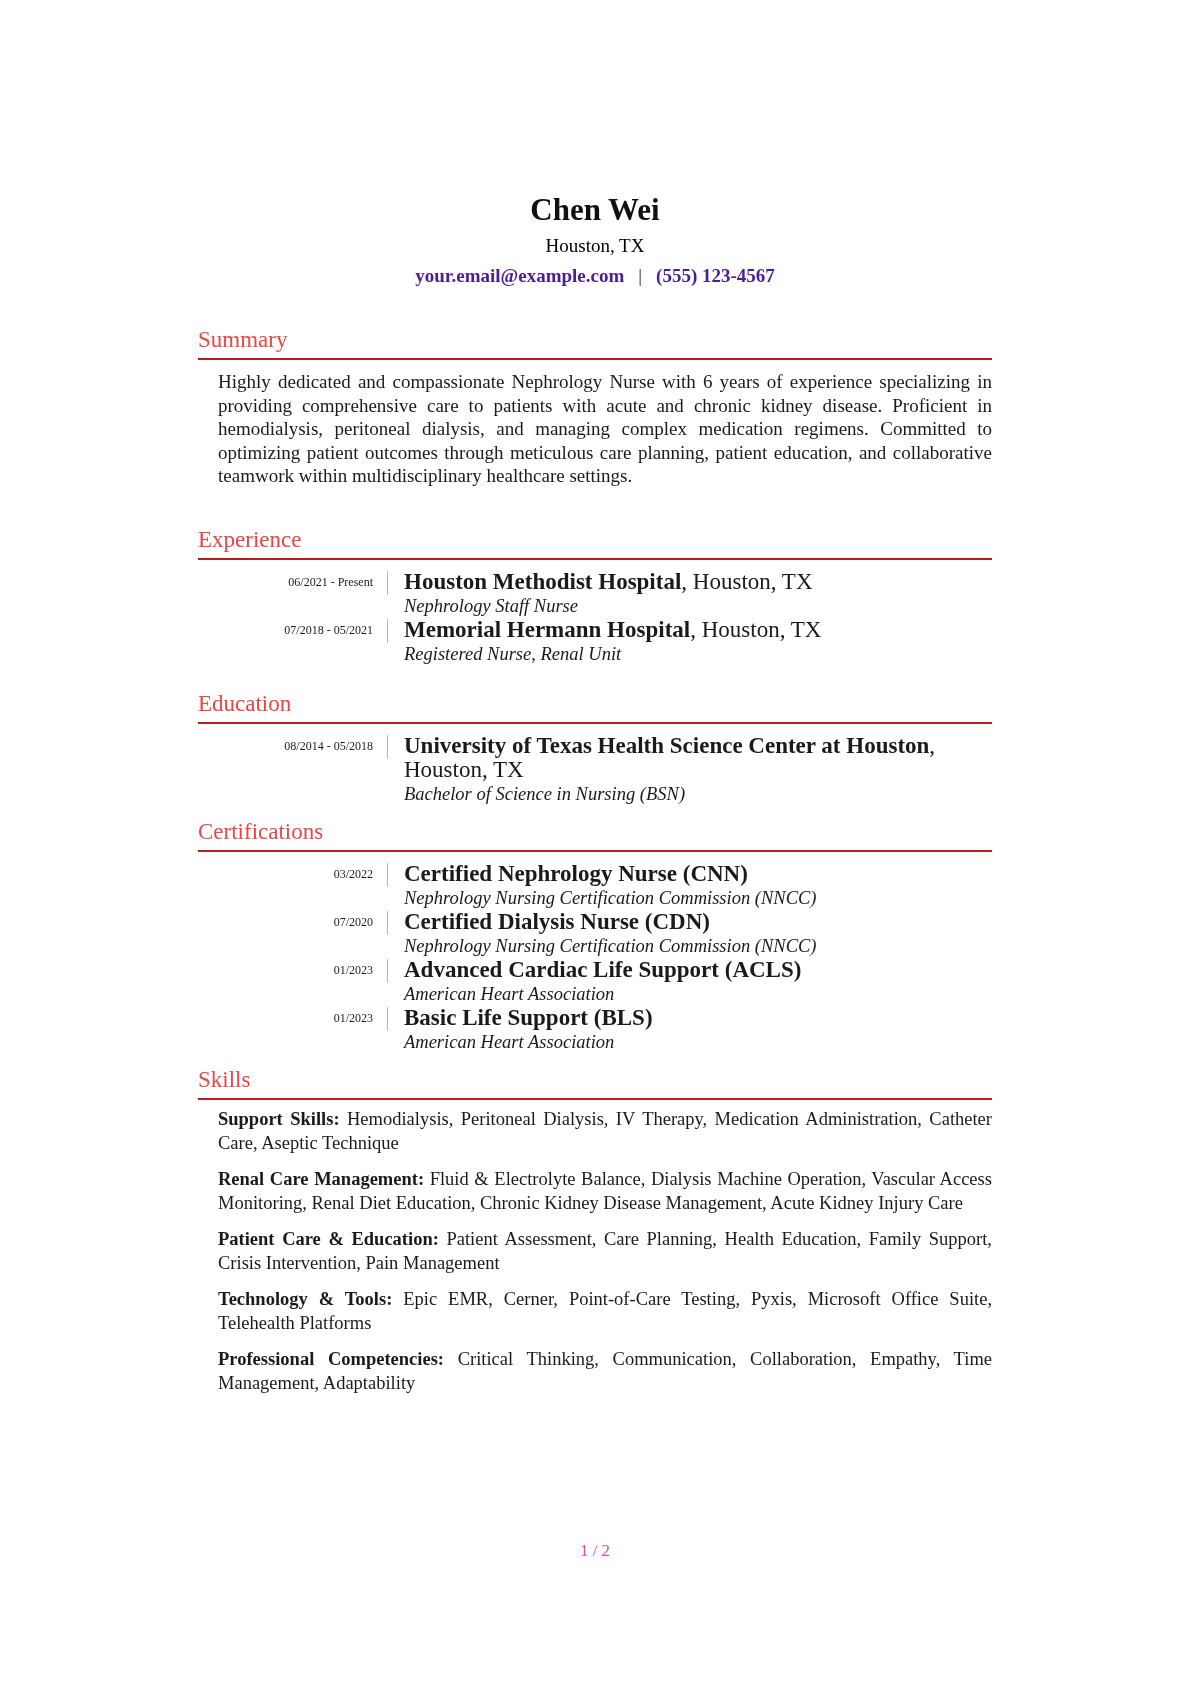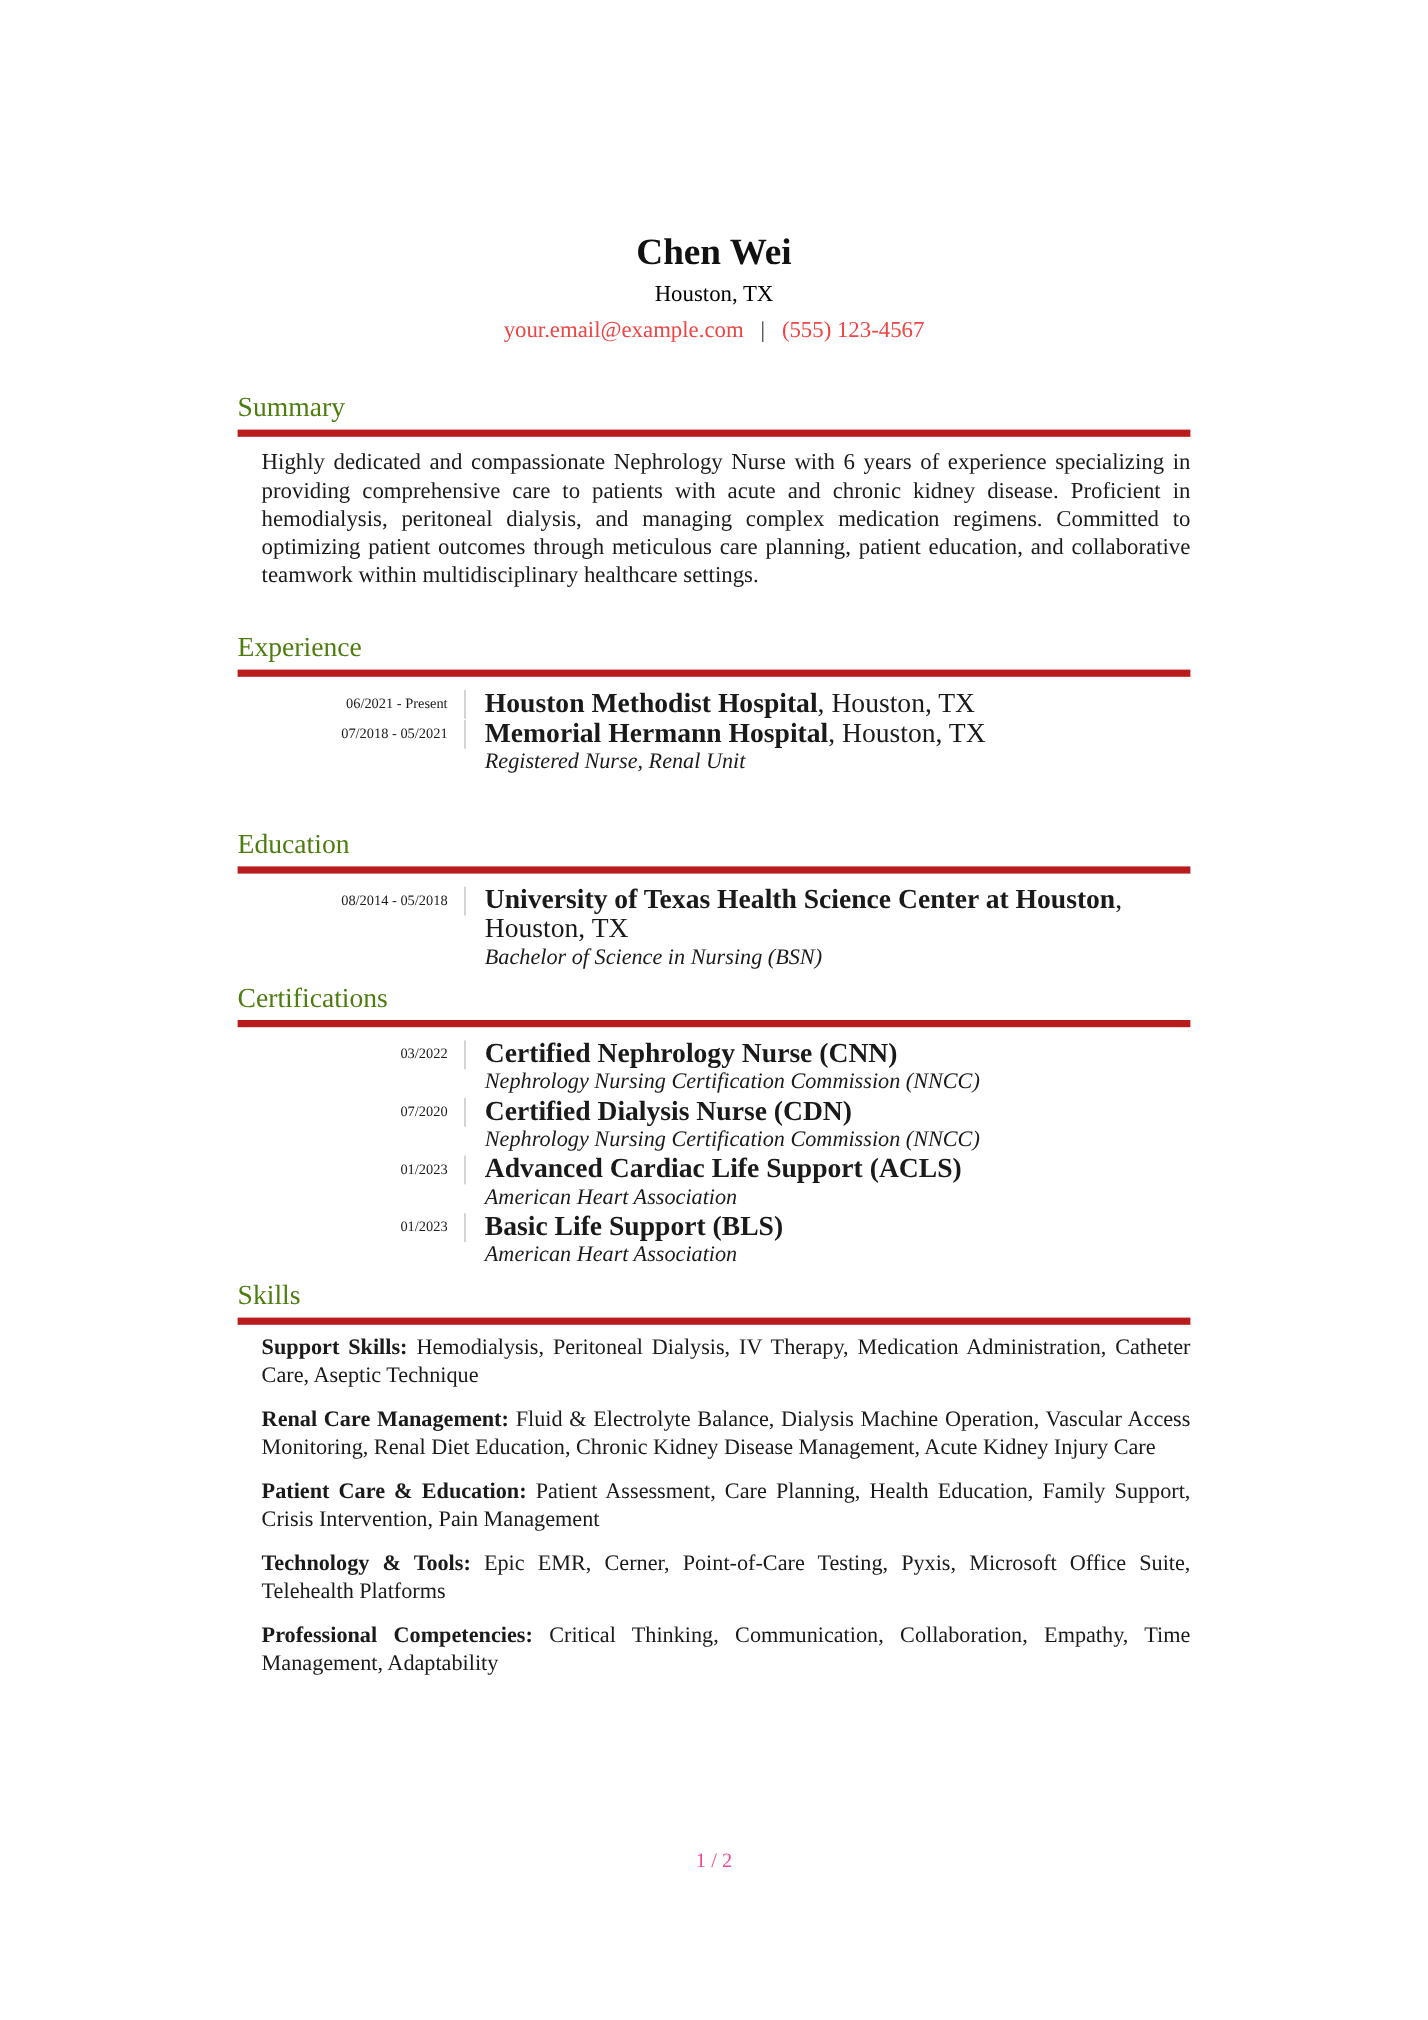--- a/index.html
+++ b/index.html
@@ -4,26 +4,26 @@
 <style>
   html, body { margin: 0; padding: 0; background: #ffffff; }
   body { width: 1190px; height: 1683px; position: relative; overflow: hidden;
          font-family: "Liberation Serif", "DejaVu Serif", serif; color: #1a1a1a; }
   .page { position: absolute; left: 0; top: 0; width: 1018px; height: 1683px; }
 
   .header { position: absolute; top: 190px; left: 0; width: 1190px; text-align: center; }
   .name { font-size: 31px; font-weight: bold; line-height: 40px; color: #111; }
   .location { font-size: 19px; line-height: 26px; margin-top: 3px; color: #000000; }
   .contacts { font-size: 19px; line-height: 26px; margin-top: 4px; }
-  .contacts a { color: #ef4444; text-decoration: none; }
+  .contacts a { color: #4c1d95; text-decoration: none; font-weight: bold; }
   .contacts .sep { color: #333; margin: 0 14px; }
 
   .section { position: absolute; left: 198px; width: 794px; }
-  .section-title { font-size: 23px; line-height: 28px; color: #4d7c0f; padding-bottom: 4px;
-                   border-bottom: 6px solid #b91c1c; }
+  .section-title { font-size: 23px; line-height: 28px; color: #ef4444; padding-bottom: 4px;
+                   border-bottom: 2px solid #b91c1c; }
 
   .summary-text { margin: 10px 0 0 20px; font-size: 19px; line-height: 23.5px;
                   text-align: justify; text-align-last: left; }
 
   .entries { margin-top: 10px; }
   .entry { display: flex; align-items: flex-start; }
   .entry-date { width: 175px; text-align: right; font-size: 12px; line-height: 24px;
                 padding-right: 14px; flex-shrink: 0; }
   .entry-bar { width: 1px; background: #b8b8b8; height: 24px; margin-top: 1px; flex-shrink: 0; }
   .entry-body { padding-left: 16px; flex: 1; }
@@ -58,20 +58,21 @@
   </div>
 
   <div class="section" style="top:526px;">
     <div class="section-title">Experience</div>
     <div class="entries">
       <div class="entry">
         <div class="entry-date">06/2021 - Present</div>
         <div class="entry-bar"></div>
         <div class="entry-body">
           <div class="entry-title"><b>Houston Methodist Hospital</b><span>, Houston, TX</span></div>
+          <div class="entry-sub">Nephrology Staff Nurse</div>
         </div>
       </div>
       <div class="entry">
         <div class="entry-date">07/2018 - 05/2021</div>
         <div class="entry-bar"></div>
         <div class="entry-body">
           <div class="entry-title"><b>Memorial Hermann Hospital</b><span>, Houston, TX</span></div>
           <div class="entry-sub">Registered Nurse, Renal Unit</div>
         </div>
       </div>

